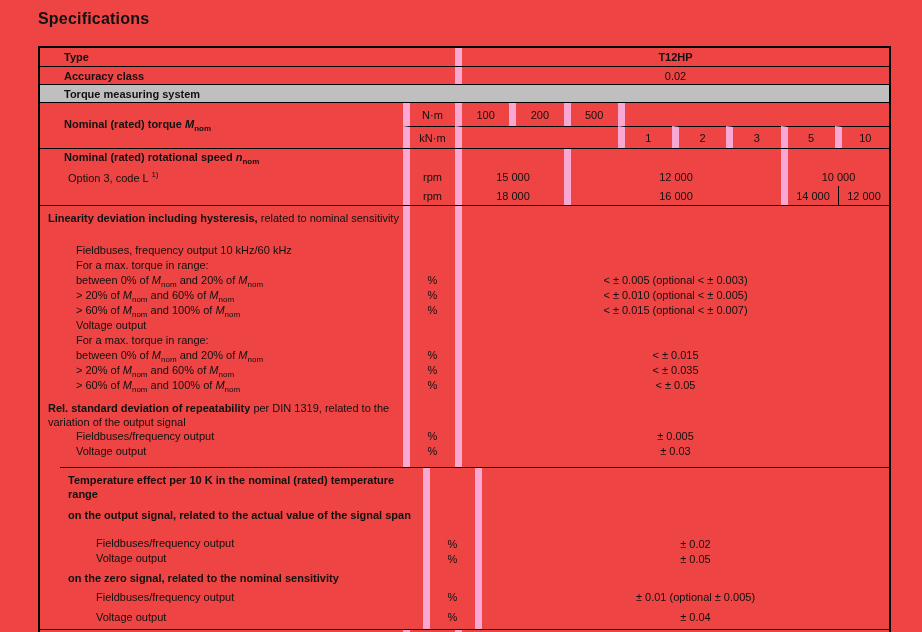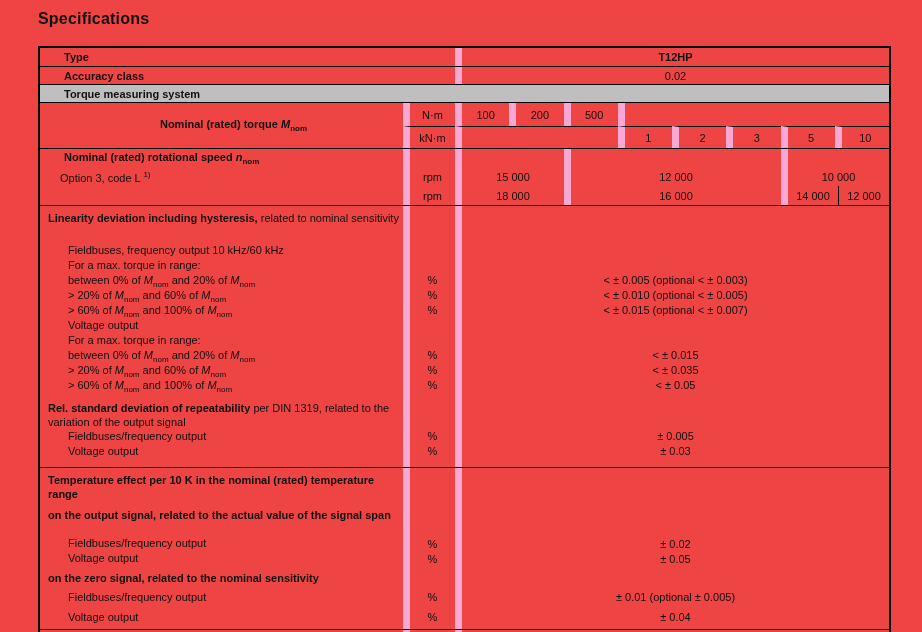--- a/index.html
+++ b/index.html
@@ -25,21 +25,21 @@
   .gray { background:#bfbfbf; }
   sub { font-size:8px; }
   sup { font-size:8px; }
   i sub, .b sub { font-style:normal; }
   
   .stack { padding-top:5px; padding-bottom:4px; display:flex; flex-direction:column; overflow:hidden; }
   .stack.lblcol { padding-left:8px; }
   .l   { height:15px; line-height:15px; white-space:nowrap; }
   .h2l { min-height:28px; line-height:14px; }
   .sp4 { height:4px; } .sp5 { height:5px; } .sp6 { height:5px; } .sp8 { height:8px; }
-  .ind { padding-left:20px; }
+  .ind { padding-left:28px; }
   .ctr { text-align:center; }
   .vsplit { display:flex; width:100%; height:100%; }
   .vsplit > div { flex:1; display:flex; align-items:center; justify-content:center; }
   .vsplit > div + div { border-left:1px solid #000; }
   .partial { height:24px; }
   .partial .cell { align-items:flex-start; padding-top:2px; }
 </style>
 </head>
 <body>
 
@@ -57,21 +57,21 @@
     <div class="blk grid2m h18">
       <div class="cell lbl b">Accuracy class</div>
       <div class="cell center bl">0.02</div>
     </div>
 
     <div class="blk h18" style="grid-template-columns:1fr">
       <div class="cell lbl b gray">Torque measuring system</div>
     </div>
 
     <div class="blk gridT">
-      <div class="cell lbl b" style="grid-row:1 / span 2; grid-column:1;justify-content:center;">
+      <div class="cell lbl b" style="grid-row:1 / span 2; grid-column:1;">
         <span><span>Nominal (rated) torque </span><i>M</i><sub>nom</sub></span>
       </div>
       <div class="cell center bl" style="grid-row:1; grid-column:2;">N·m</div>
       <div class="cell center bl" style="grid-row:1; grid-column:3;text-align:center;">100</div>
       <div class="cell center bl" style="grid-row:1; grid-column:4;">200</div>
       <div class="cell center bl" style="grid-row:1; grid-column:5;">500</div>
       <div class="cell bl" style="grid-row:1; grid-column:6 / span 5;"></div>
       <div class="cell center bl bt" style="grid-row:2; grid-column:2;">kN·m</div>
       <div class="cell bl bt" style="grid-row:2; grid-column:3 / span 3;"></div>
       <div class="cell center bl bt" style="grid-row:2; grid-column:6;">1</div>
@@ -160,21 +160,21 @@
         <div class="l ctr">&lt; ± 0.015</div>
         <div class="l ctr">&lt; ± 0.035</div>
         <div class="l ctr">&lt; ± 0.05</div>
         <div class="sp8"></div>
           <div class="h2l"></div>
         <div class="l ctr">± 0.005</div>
         <div class="l ctr">± 0.03</div>
       </div>
     </div>
 
-    <div class="blk grid3" style="height:162px;">
+    <div class="blk grid3" style="height:162px;margin-left:20px;">
       <div class="stack lblcol">
         <div class="h2l b">Temperature effect per 10 K in the nominal (rated) temperature range</div>
         <div class="sp8"></div>
         <div class="h2l b">on the output signal, related to the actual value of the signal span</div>
         <div class="l ind">Fieldbuses/frequency output</div>
         <div class="l ind">Voltage output</div>
         <div class="sp5"></div>
         <div class="l b">on the zero signal, related to the nominal sensitivity</div>
         <div class="sp6"></div>
         <div class="l ind">Fieldbuses/frequency output</div>

